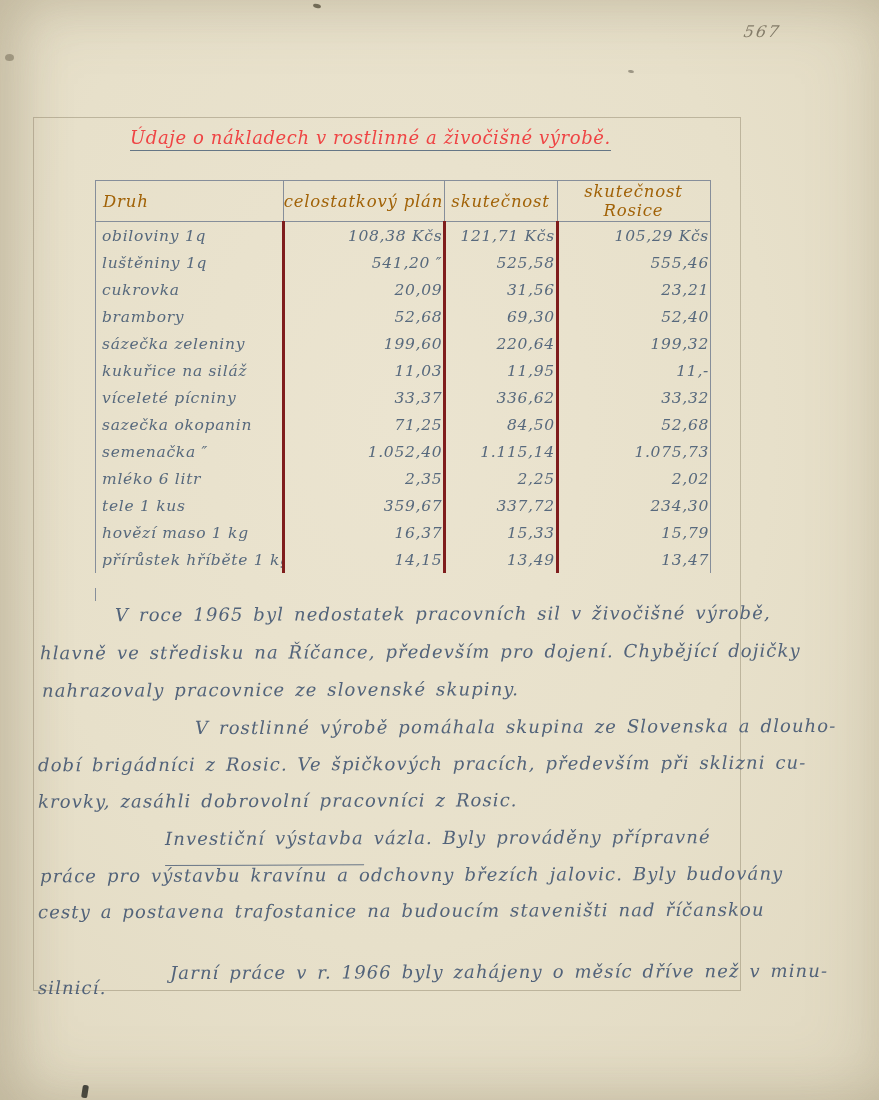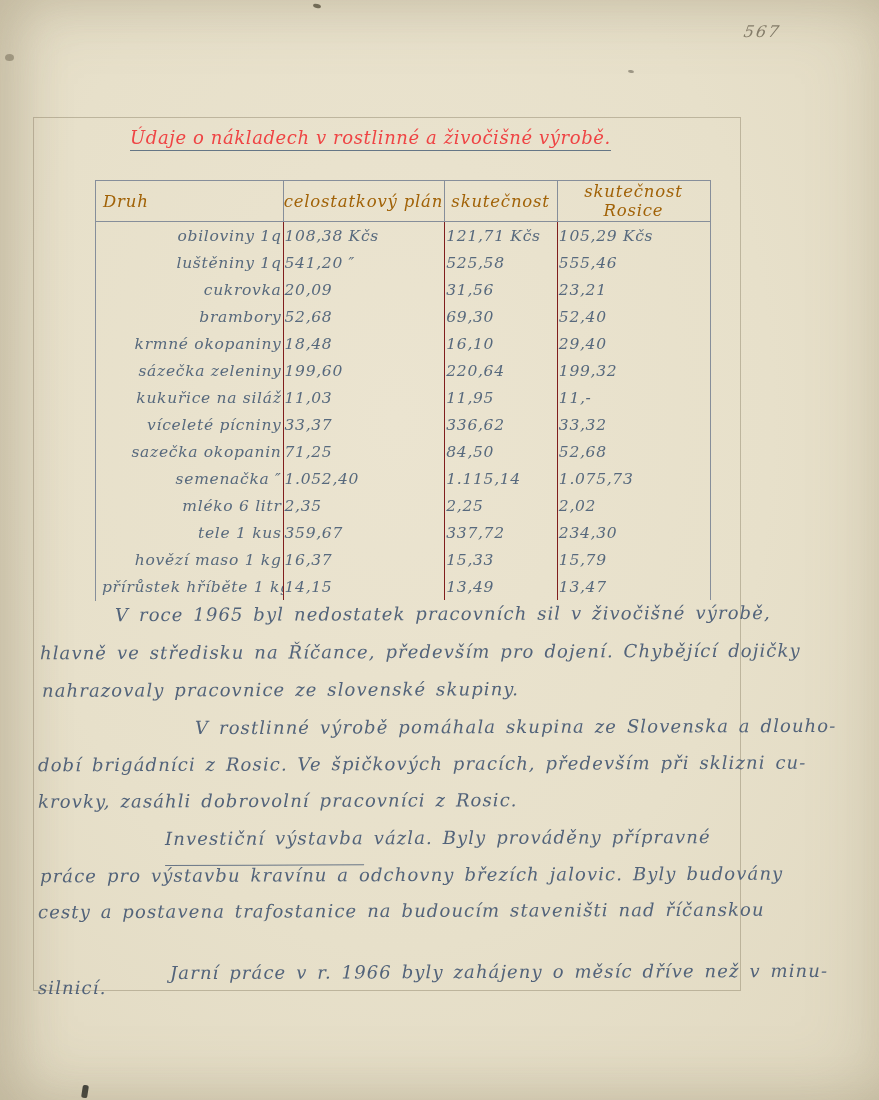--- a/index.html
+++ b/index.html
@@ -33,22 +33,22 @@
   }
   .cost-table th{
     height:31px;font-size:16.5px;font-weight:normal;font-style:italic;color:#a16207;
     border-bottom:1px solid #868e9a;text-align:left;padding-left:7px;letter-spacing:0.8px;
   }
   .cost-table th+th{border-left:1px solid #868e9a;text-align:center;padding-left:0;}
   .cost-table td{
     height:25px;font-size:15.5px;font-style:italic;color:#57697d;
     letter-spacing:0.7px;white-space:nowrap;overflow:hidden;
   }
-  .cost-table td.c-item{text-align:right;padding-left:6px;}
-  .cost-table td+td{border-left:1px solid #7f1d1d;text-align:left;}
+  .cost-table td.c-item{text-align:left;padding-left:6px;}
+  .cost-table td+td{border-left:3px solid #7f1d1d;text-align:right;}
   .table-tail{
     position:absolute;left:95px;top:588px;width:1px;height:13px;background:#868e9a;
   }
   .body-line{
     position:absolute;font-size:18px;font-style:italic;color:#52637a;
     letter-spacing:1.1px;word-spacing:3px;white-space:nowrap;transform:rotate(-0.2deg);
   }
   .body-line .u{border-bottom:1.2px solid rgba(82,99,122,0.85);padding-bottom:16px;}
   .speck{position:absolute;border-radius:50%;}
   .speck-top{left:313px;top:4px;width:8px;height:4px;background:#6e6957;transform:rotate(15deg);}
@@ -102,26 +102,20 @@
       <td class="c-item">cukrovka</td>
       <td>20,09</td>
       <td>31,56</td>
       <td>23,21</td>
     </tr>
     <tr>
       <td class="c-item">brambory</td>
       <td>52,68</td>
       <td>69,30</td>
       <td>52,40</td>
-    </tr>
-    <tr>
-      <td class="c-item">krmné okopaniny</td>
-      <td>18,48</td>
-      <td>16,10</td>
-      <td>29,40</td>
     </tr>
     <tr>
       <td class="c-item">sázečka zeleniny</td>
       <td>199,60</td>
       <td>220,64</td>
       <td>199,32</td>
     </tr>
     <tr>
       <td class="c-item">kukuřice na siláž</td>
       <td>11,03</td>

